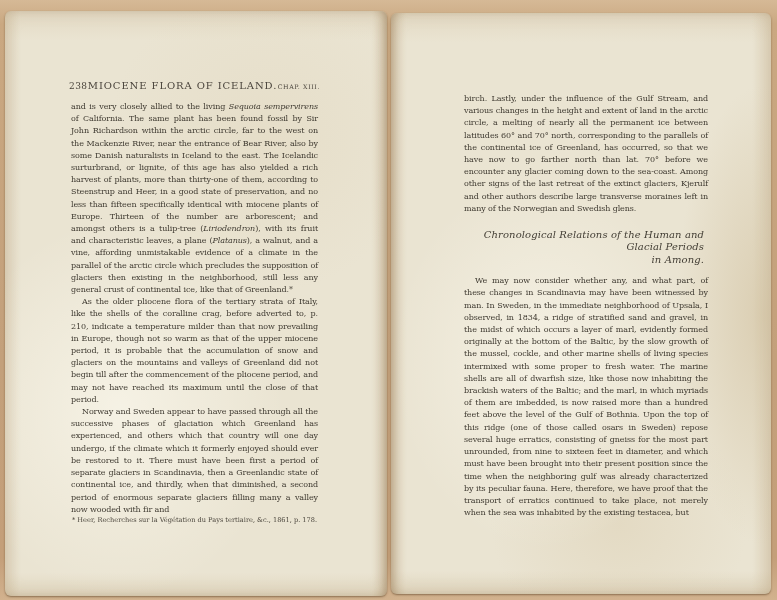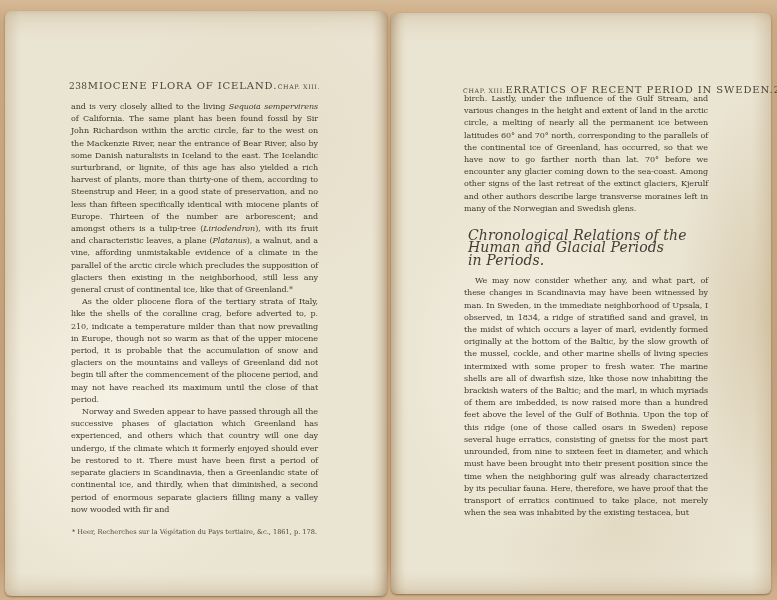--- a/index.html
+++ b/index.html
@@ -56,25 +56,25 @@
     position:absolute;
     font-size:8px;line-height:12.2px;letter-spacing:-0.1px;
     text-align:justify;color:#3f3a31;
   }
   .page.left .text-col{left:66px;top:90px;width:247px;}
   .page.right .text-col{left:73px;top:80px;width:244px;}
   .text-col p{margin:0;}
   .text-col p.indent{text-indent:11px;}
   .section-heading{
     margin:14px 4px 9px;
-    font-style:italic;font-size:14px;line-height:12.4px;
-    letter-spacing:0.1px;text-align:left;color:#423d34;
+    font-style:italic;font-size:10px;line-height:12.4px;
+    letter-spacing:0.1px;text-align:right;color:#423d34;
   }
   .footnote{
-    margin-top:12px;
+    margin-top:0;
     font-size:6.6px;line-height:8px;letter-spacing:0;
     text-align:center;color:#4a453c;
   }
 </style>
 </head>
 <body>
 
 <div class="spread">
 
   <div class="page left">
@@ -87,32 +87,27 @@
       <div>
           <p>and is very closely allied to the living <i>Sequoia sempervirens</i> of California. The same plant has been found fossil by Sir John Richardson within the arctic circle, far to the west on the Mackenzie River, near the entrance of Bear River, also by some Danish naturalists in Iceland to the east. The Icelandic surturbrand, or lignite, of this age has also yielded a rich harvest of plants, more than thirty-one of them, according to Steenstrup and Heer, in a good state of preservation, and no less than fifteen specifically identical with miocene plants of Europe. Thirteen of the number are arborescent; and amongst others is a tulip-tree (<i>Liriodendron</i>), with its fruit and characteristic leaves, a plane (<i>Platanus</i>), a walnut, and a vine, affording unmistakable evidence of a climate in the parallel of the arctic circle which precludes the supposition of glaciers then existing in the neighborhood, still less any general crust of continental ice, like that of Greenland.*</p>
           <p class="indent">As the older pliocene flora of the tertiary strata of Italy, like the shells of the coralline crag, before adverted to, p. 210, indicate a temperature milder than that now prevailing in Europe, though not so warm as that of the upper miocene period, it is probable that the accumulation of snow and glaciers on the mountains and valleys of Greenland did not begin till after the commencement of the pliocene period, and may not have reached its maximum until the close of that period.</p>
           <p class="indent">Norway and Sweden appear to have passed through all the successive phases of glaciation which Greenland has experienced, and others which that country will one day undergo, if the climate which it formerly enjoyed should ever be restored to it. There must have been first a period of separate glaciers in Scandinavia, then a Greenlandic state of continental ice, and thirdly, when that diminished, a second period of enormous separate glaciers filling many a valley now wooded with fir and</p>
         </div>
       <div class="footnote">* Heer, Recherches sur la Végétation du Pays tertiaire, &amp;c., 1861, p. 178.</div>
     </div>
   </div>
 
   <div class="page right">
-    <div class="page-header">
-      <span class="chap">CHAP. XIII.</span>
-      <span class="running-title">ERRATICS OF RECENT PERIOD IN SWEDEN.</span>
-      <span class="folio">239</span>
-    </div>
     <div class="text-col">
       <div>
           <p>birch. Lastly, under the influence of the Gulf Stream, and various changes in the height and extent of land in the arctic circle, a melting of nearly all the permanent ice between latitudes 60° and 70° north, corresponding to the parallels of the continental ice of Greenland, has occurred, so that we have now to go farther north than lat. 70° before we encounter any glacier coming down to the sea-coast. Among other signs of the last retreat of the extinct glaciers, Kjerulf and other authors describe large transverse moraines left in many of the Norwegian and Swedish glens.</p>
         </div>
       <div class="section-heading">
         <span>Chronological Relations of the Human and Glacial Periods</span><br>
-        <span>in Periods.</span>
+        <span>in Among.</span>
       </div>
       <div>
           <p class="indent">We may now consider whether any, and what part, of these changes in Scandinavia may have been witnessed by man. In Sweden, in the immediate neighborhood of Upsala, I observed, in 1834, a ridge of stratified sand and gravel, in the midst of which occurs a layer of marl, evidently formed originally at the bottom of the Baltic, by the slow growth of the mussel, cockle, and other marine shells of living species intermixed with some proper to fresh water. The marine shells are all of dwarfish size, like those now inhabiting the brackish waters of the Baltic; and the marl, in which myriads of them are imbedded, is now raised more than a hundred feet above the level of the Gulf of Bothnia. Upon the top of this ridge (one of those called osars in Sweden) repose several huge erratics, consisting of gneiss for the most part unrounded, from nine to sixteen feet in diameter, and which must have been brought into their present position since the time when the neighboring gulf was already characterized by its peculiar fauna. Here, therefore, we have proof that the transport of erratics continued to take place, not merely when the sea was inhabited by the existing testacea, but</p>
         </div>
     </div>
   </div>
 
 </div>
 
 </body></html>

